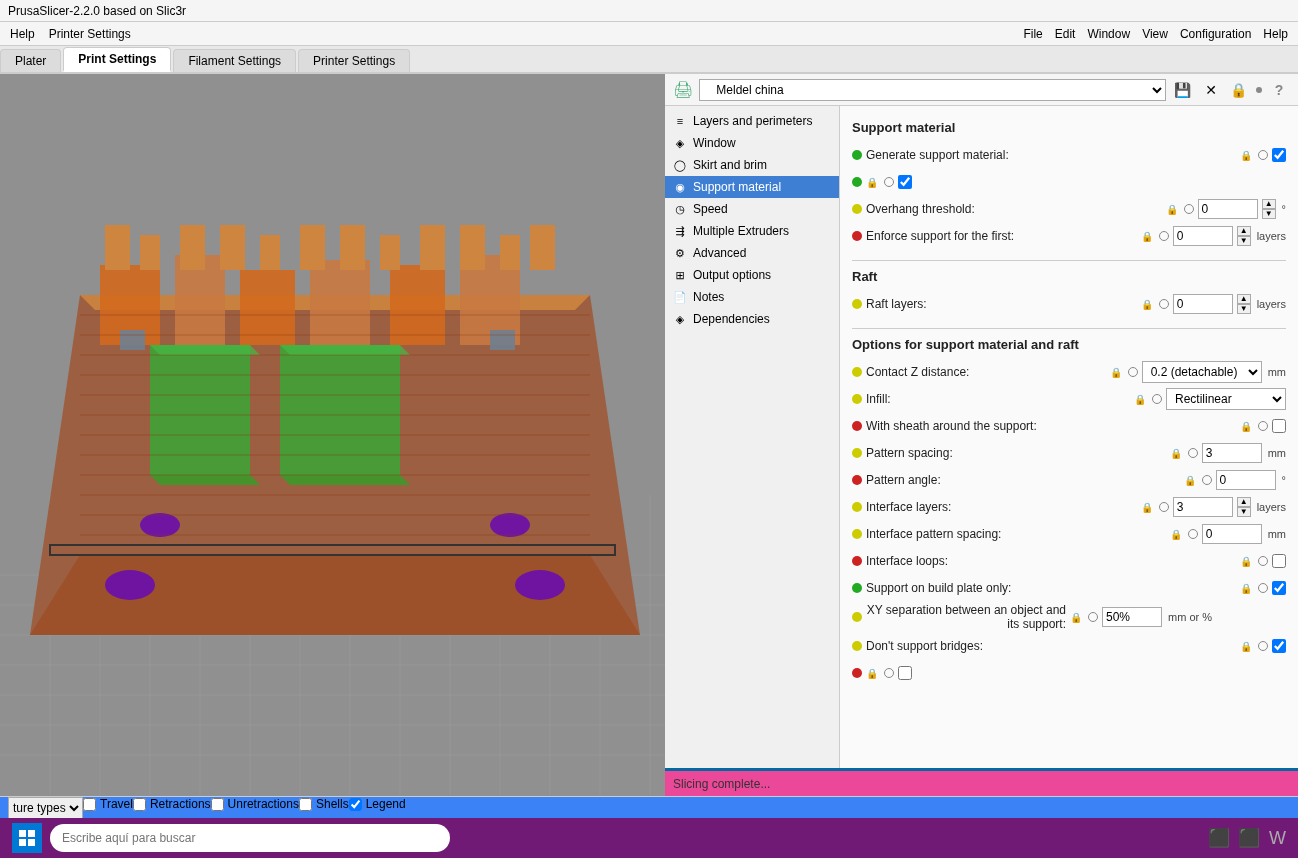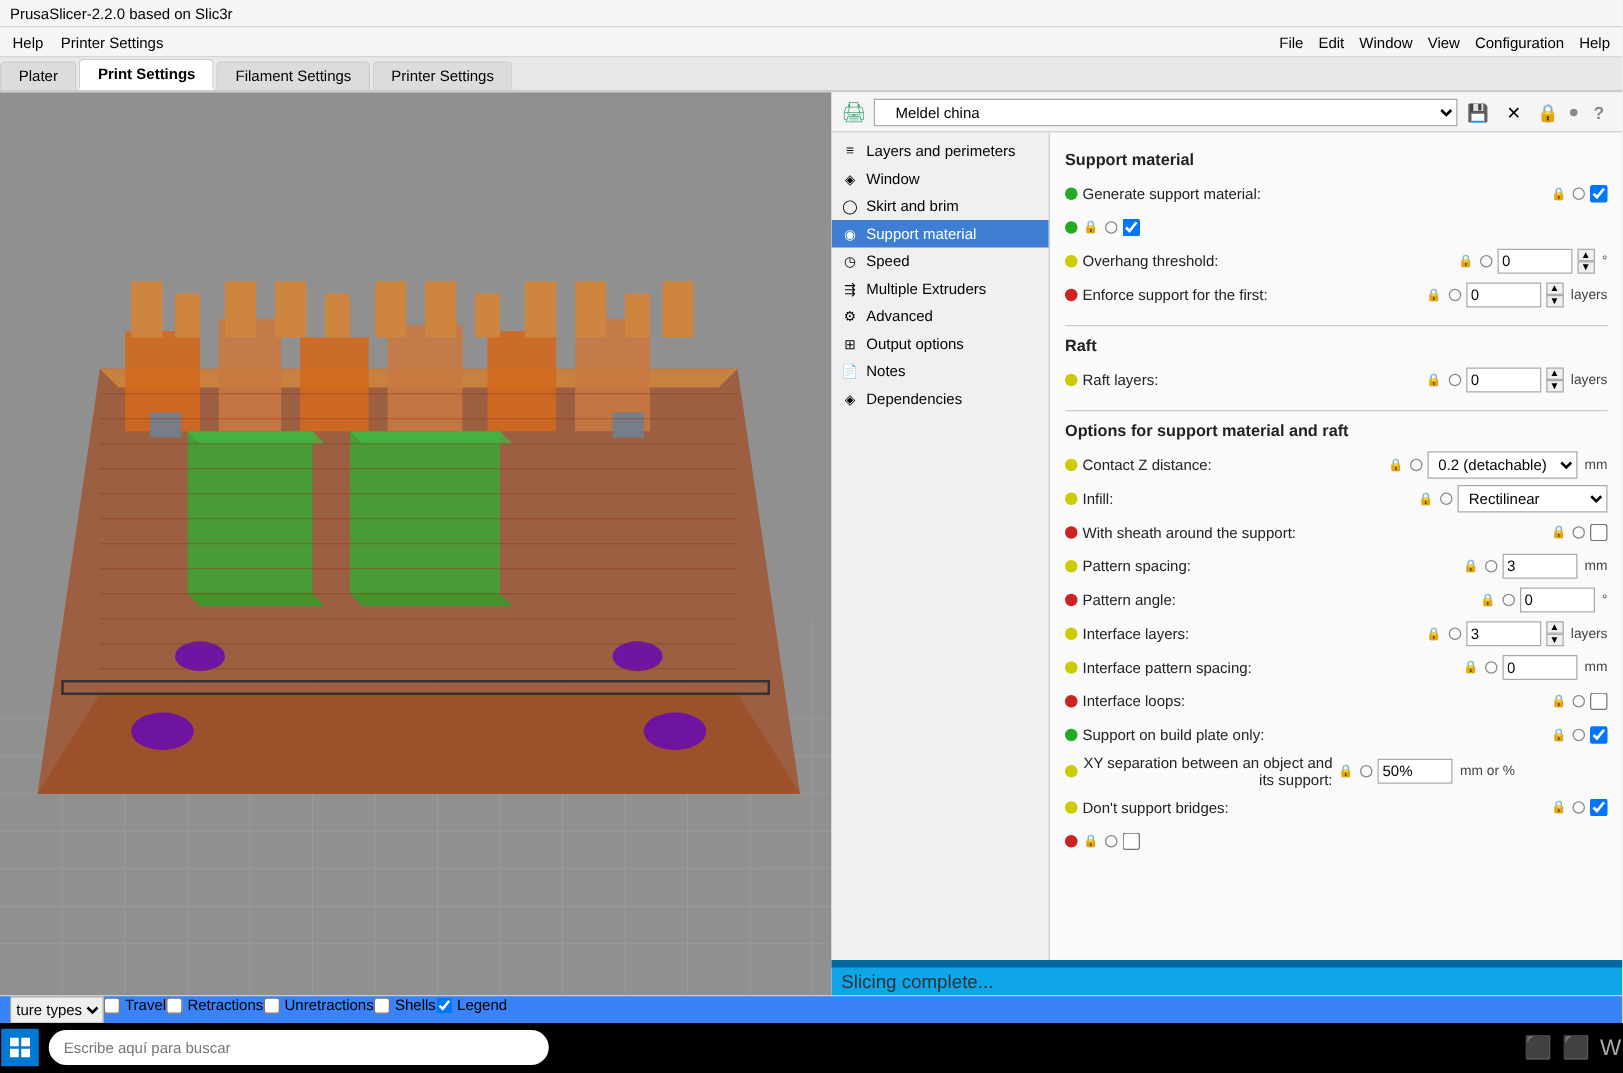--- a/index.html
+++ b/index.html
@@ -251,26 +251,26 @@
       border: 1px solid #aaa;
       background: #fff;
       font-size: 12px;
       padding: 0 4px;
       min-width: 120px;
     }
 
     
     .status-bar {
       height: 28px;
-      background: #0ea5e9;
-      border-top: 6px solid #0369a1;
+      background: #ec4899;
+      border-top: 3px solid #0369a1;
       display: flex;
       align-items: center;
       padding: 0 8px;
-      font-size: 15px;
+      font-size: 12px;
       color: #333;
     }
 
     
     .bottom-toolbar {
       height: 32px;
       background: #3b82f6;
       border-top: 1px solid #ccc;
       display: flex;
       align-items: flex-start;
@@ -291,24 +291,24 @@
       background: #909090;
     }
     .scene-canvas {
       width: 100%;
       height: 100%;
     }
 
     
     .taskbar {
       height: 40px;
-      background: #000000;
-      display: flex;
-      align-items: center;
-      padding: 0 1px;
+      background: #701a75;
+      display: flex;
+      align-items: center;
+      padding: 0 12px;
       gap: 8px;
       position: fixed;
       bottom: 0;
       left: 0;
       right: 0;
     }
     .taskbar-start {
       width: 30px;
       height: 30px;
       background: #0078d4;

